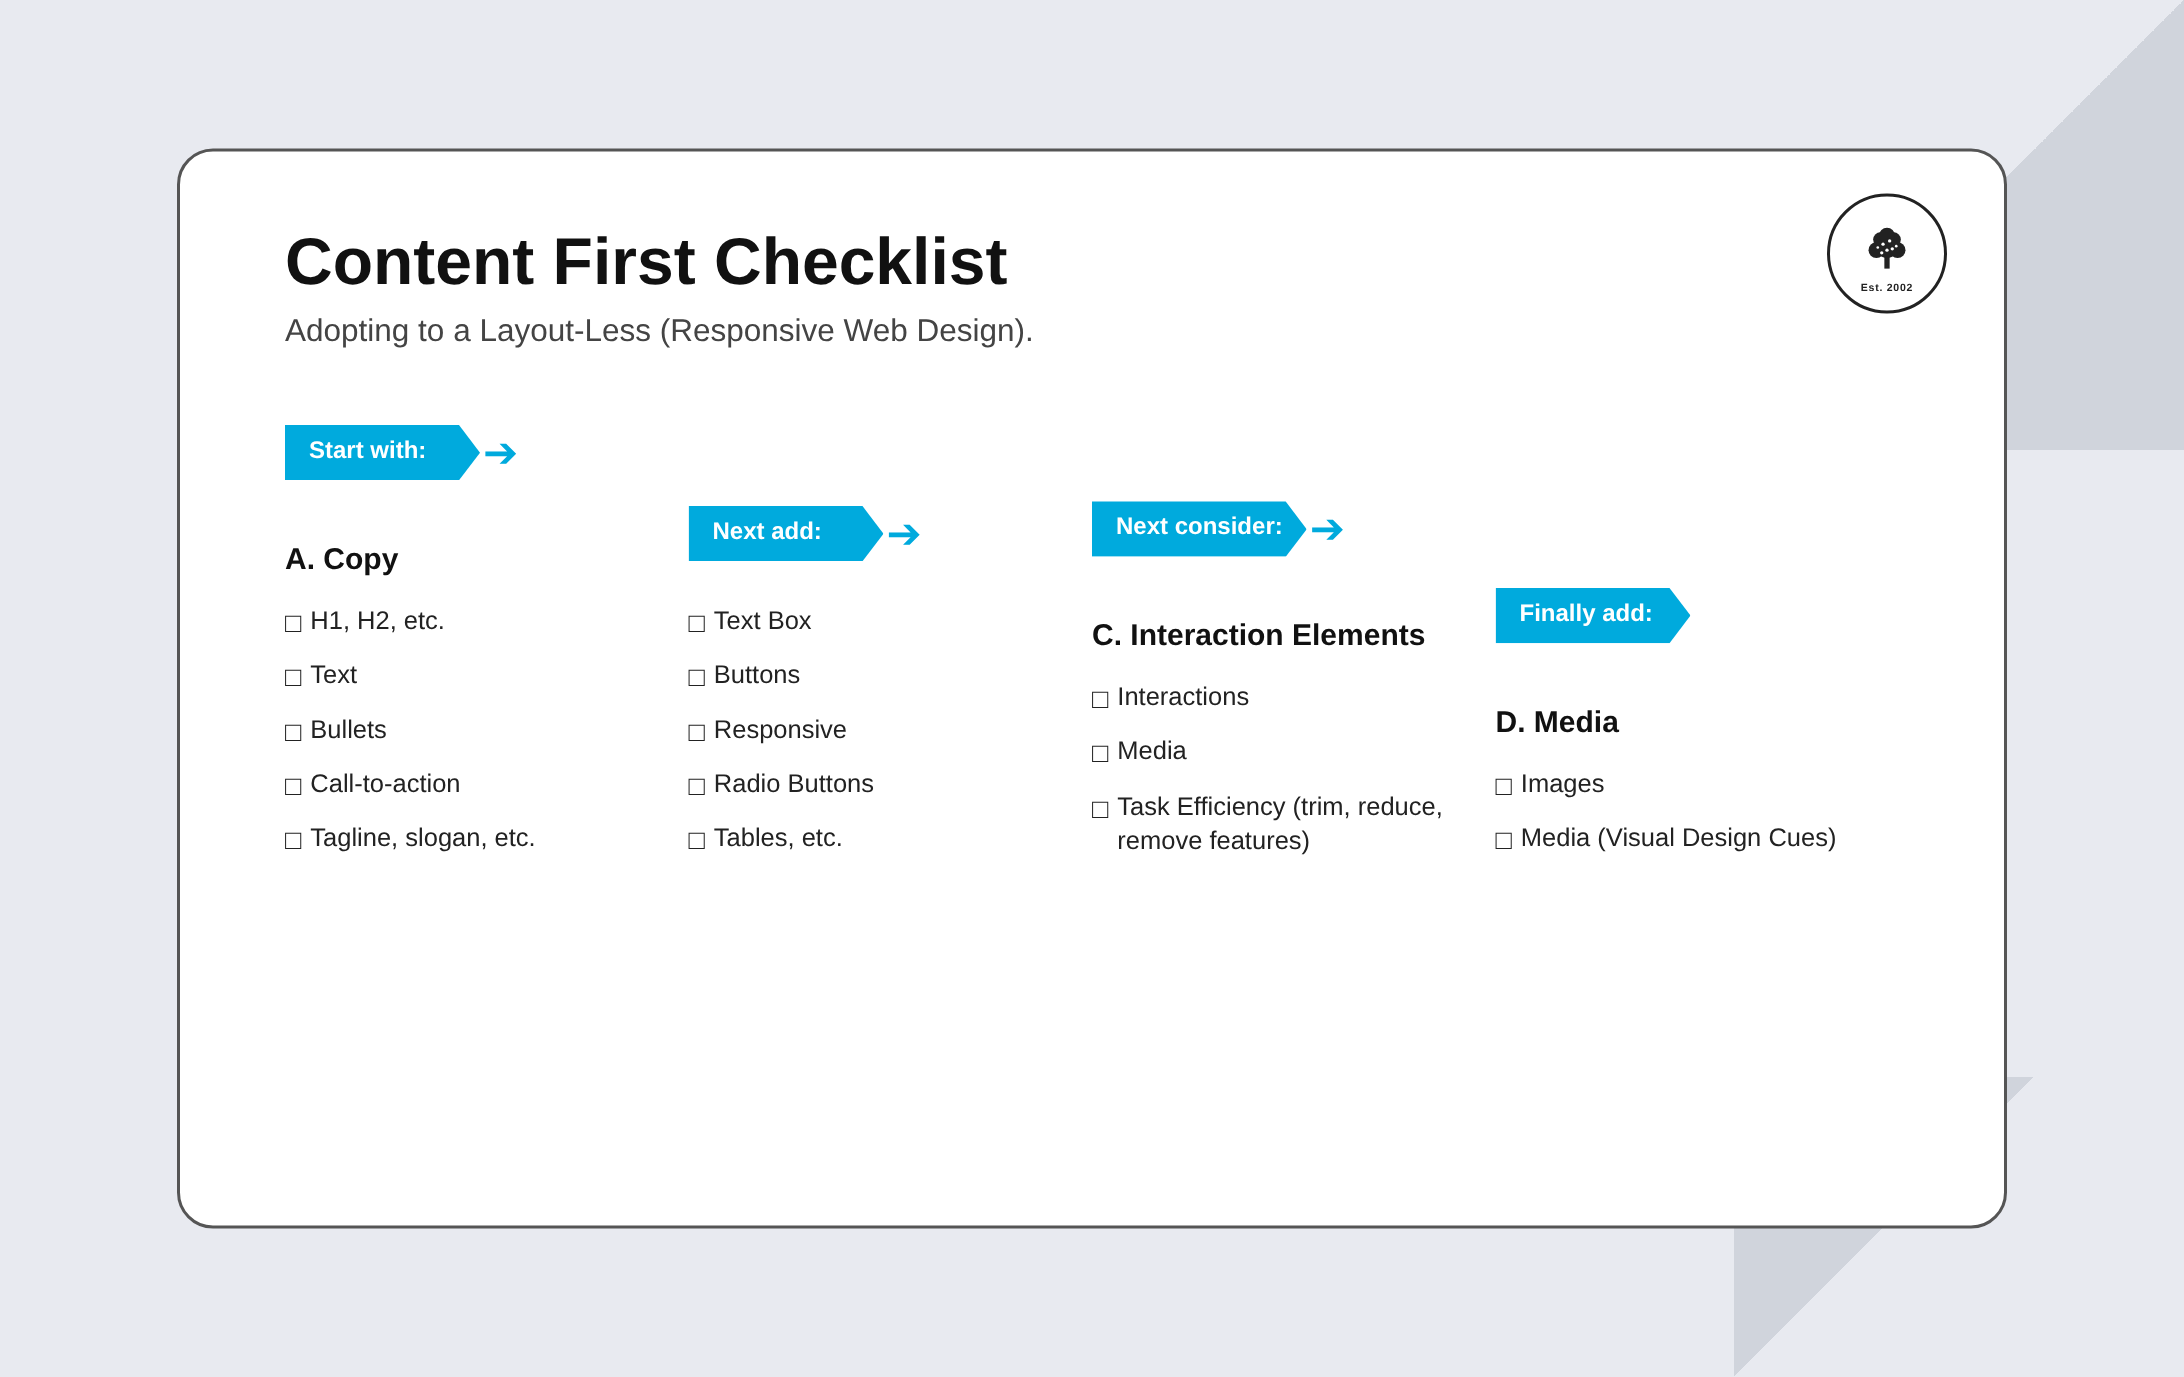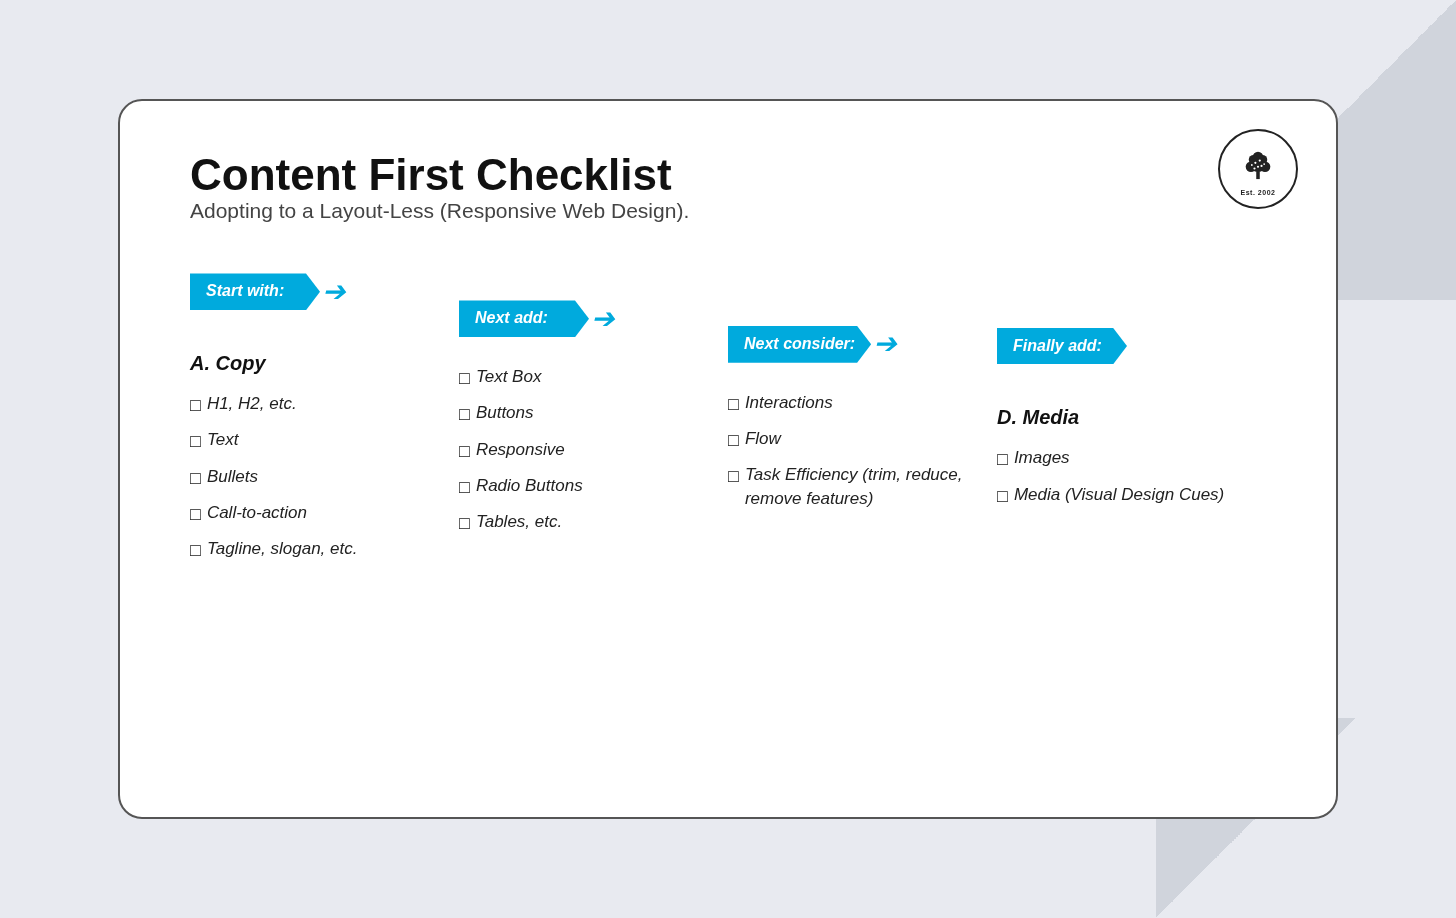--- a/index.html
+++ b/index.html
@@ -73,37 +73,37 @@
       font-weight: bold;
       letter-spacing: 0.5px;
       margin-top: 2px;
     }
 
     
     .page-title {
       font-size: 44px;
       font-weight: 900;
       color: #111;
+      margin-bottom: 10px;
       line-height: 1.1;
     }
 
     .page-subtitle {
       font-size: 21px;
       color: #444;
       font-weight: 400;
       margin-bottom: 50px;
     }
 
     
     .steps-row {
       display: flex;
-      align-items: center;
+      align-items: flex-end;
       gap: 0;
       width: 100%;
-      font-style: italic;
     }
 
     .step-col {
       flex: 1;
       display: flex;
       flex-direction: column;
     }
 
     
     .step-header-wrap {
@@ -251,28 +251,29 @@
             <span class="checkbox">□</span>
             <span>Tables, etc.</span>
           </li>
         </ul>
       </div>
       <div class="step-col">
         <div class="step-header-wrap">
           <div class="step-badge">Next consider:</div>
           <span class="step-arrow">➔</span>
         </div>
+        <div class="section-title">C. Interaction Elements</div>
         <ul class="checklist">
           <li>
             <span class="checkbox">□</span>
             <span>Interactions</span>
           </li>
           <li>
             <span class="checkbox">□</span>
-            <span>Flow</span>
+            <span>Media</span>
           </li>
           <li>
             <span class="checkbox">□</span>
             <span>Task Efficiency (trim, reduce, remove features)</span>
           </li>
         </ul>
       </div>
       <div class="step-col">
         <div class="step-header-wrap">
           <div class="step-badge">Finally add:</div>

